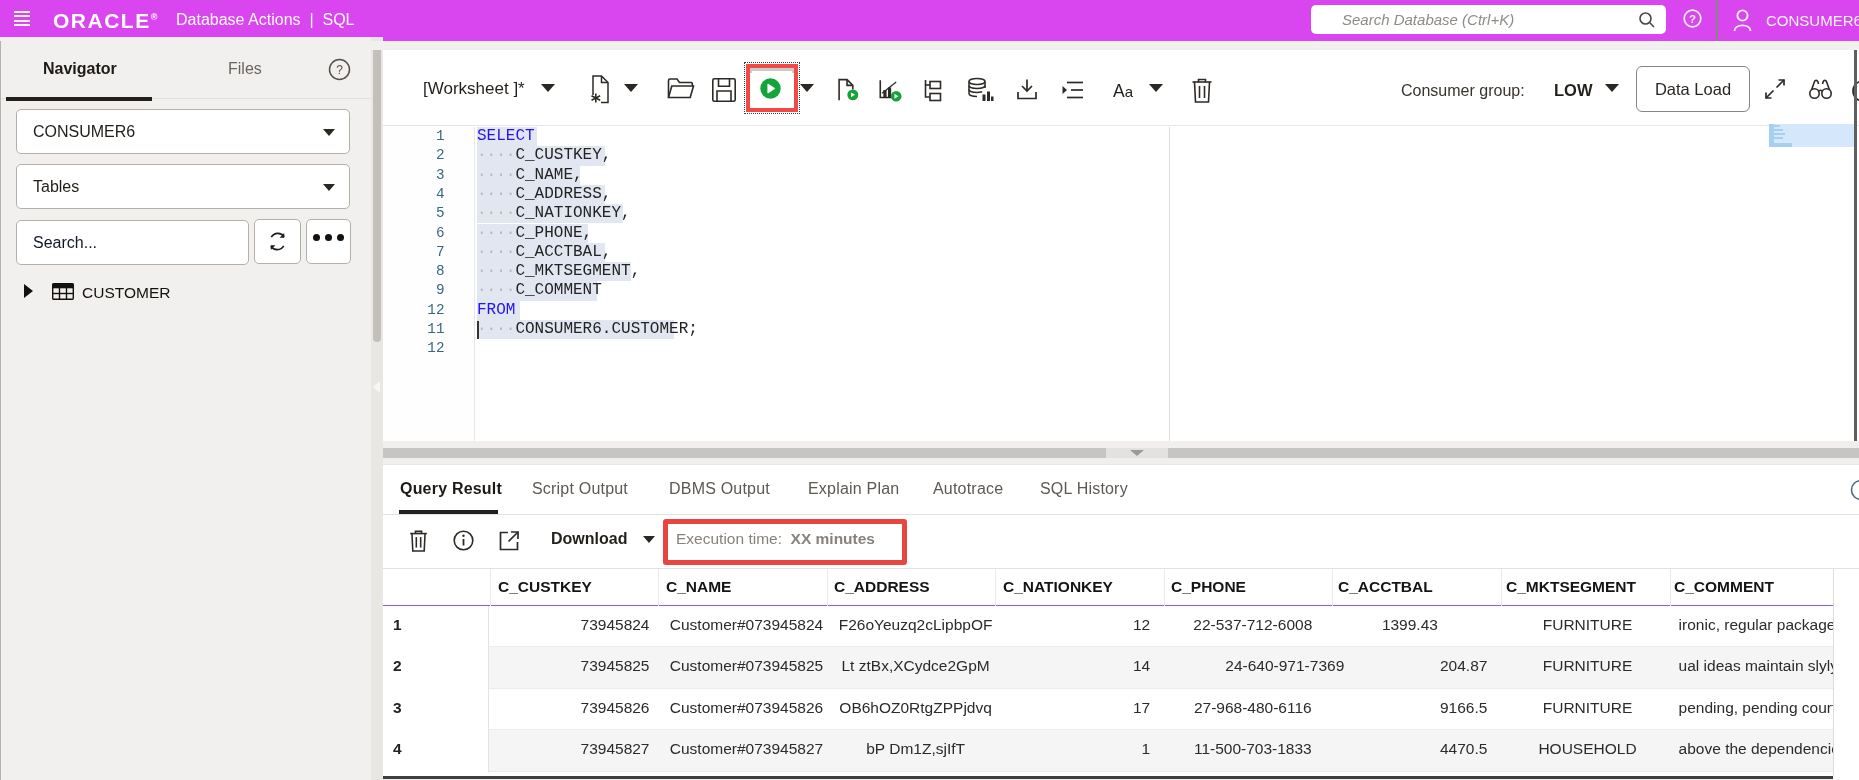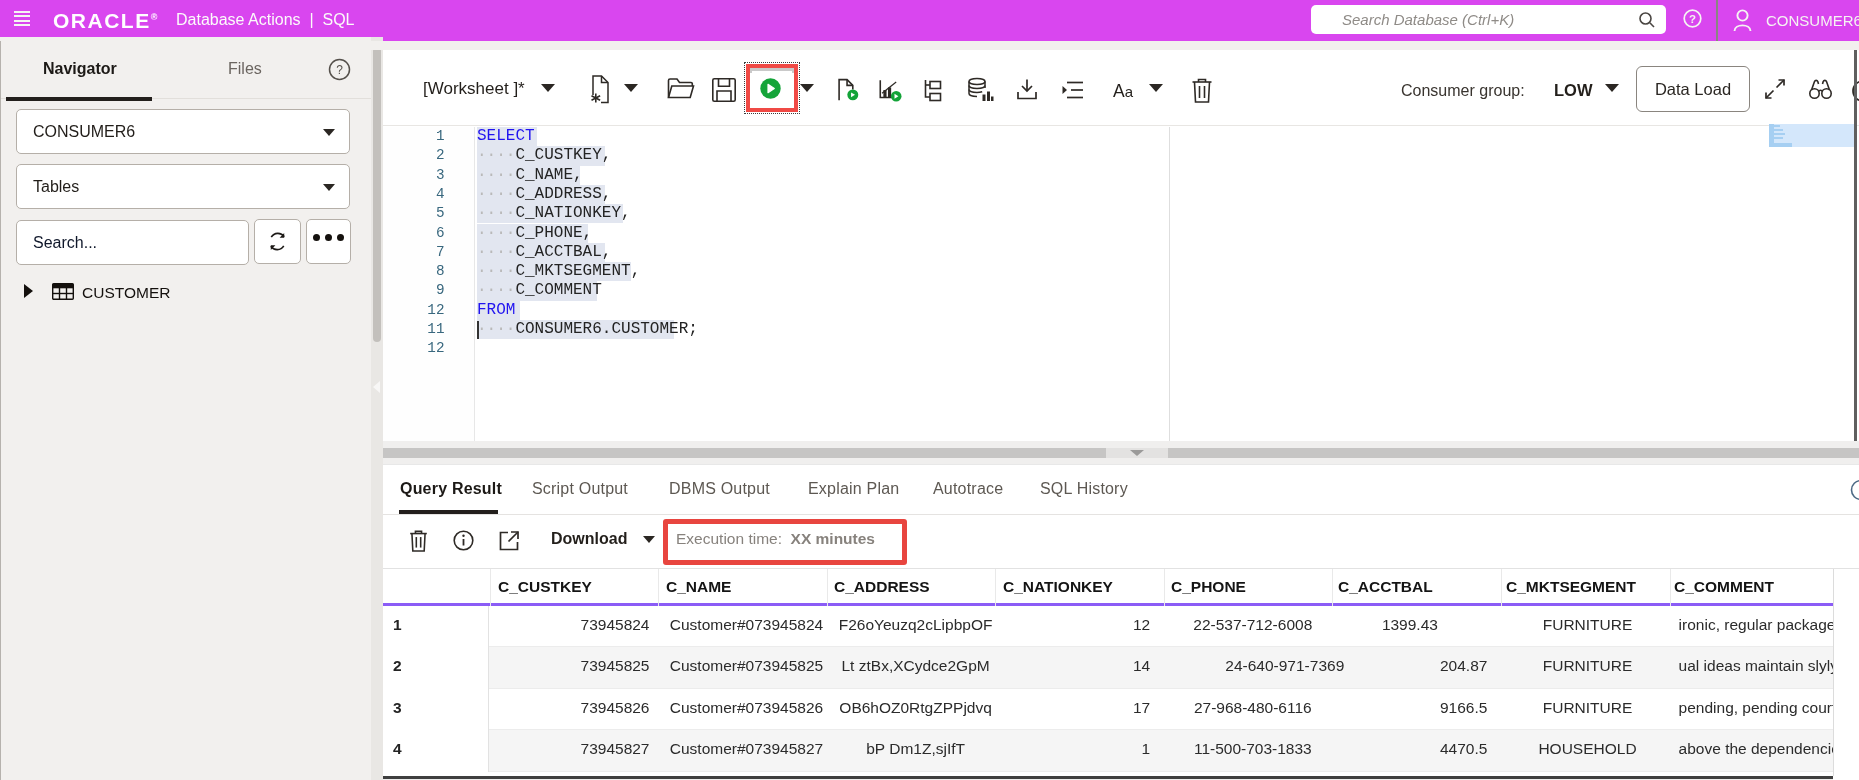--- a/index.html
+++ b/index.html
@@ -65,21 +65,21 @@
 #btabs span { position:absolute; top:14px; color:#5d5852; }
 #btabs .act { color:#1c1916; font-weight:bold; }
 #qr-ul { position:absolute; left:16px; top:44px; width:99px; height:4px; background:#231f1c; }
 #btb { position:absolute; left:0; top:50px; width:1476px; height:53px; border-bottom:1px solid #e2e2e2; }
 #redbox { position:absolute; left:280px; top:3px; width:244px; height:46px; border:5px solid #e8453f; border-radius:3px; }
 #etime { position:absolute; left:293px; top:14px; font-size:15.5px; color:#87827d; }
 
 
 #grid { position:absolute; left:0; top:103px; width:1476px; height:212px; }
 .gv { position:absolute; top:0; width:1px; height:212px; background:#e9e9e9; }
-#ghead { position:absolute; left:0; top:0; width:1450px; height:37px; background:#fff; border-bottom:3px solid #8b5cf6; }
+#ghead { position:absolute; left:0; top:0; width:1450px; height:37px; background:#fff; border-bottom:1px solid #8b5cf6; }
 .hc { position:absolute; top:9px; font-size:15.5px; font-weight:bold; color:#141414; }
 .grow { position:absolute; left:0; width:1450px; height:41.4px; }
 .grow .cell { position:absolute; top:10px; font-size:15.5px; color:#2b2b2b; white-space:nowrap; overflow:hidden;text-align:center; }
 .rn { position:absolute; left:10px; top:10px; font-size:15.5px; font-weight:bold; color:#232323; }
 .numcol { position:absolute; left:0; top:0; width:106px; height:41.4px; background:#fff; border-right:1px solid #e2e2e2; }
 #gbotline { position:absolute; left:0; top:207px; width:1450px; height:3px; background:#3f3f3f; }
 .grow { border-bottom:1px solid #ececec; }
 </style>
 </head>
 <body>

